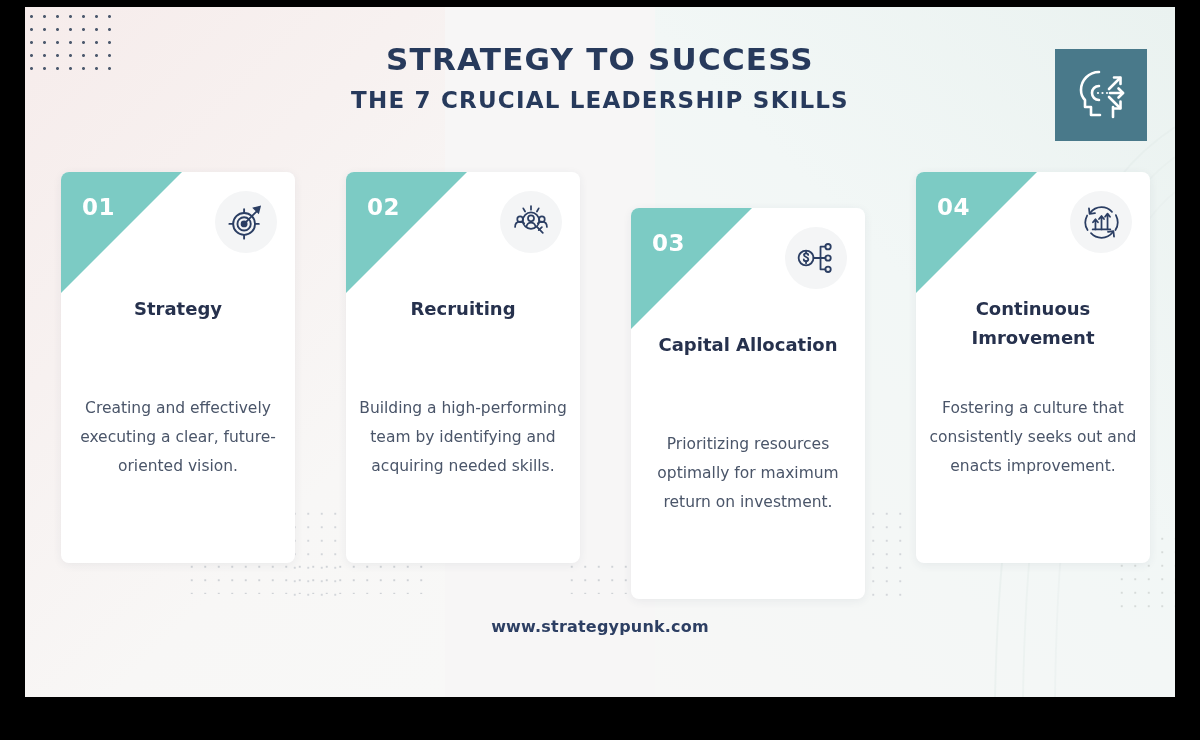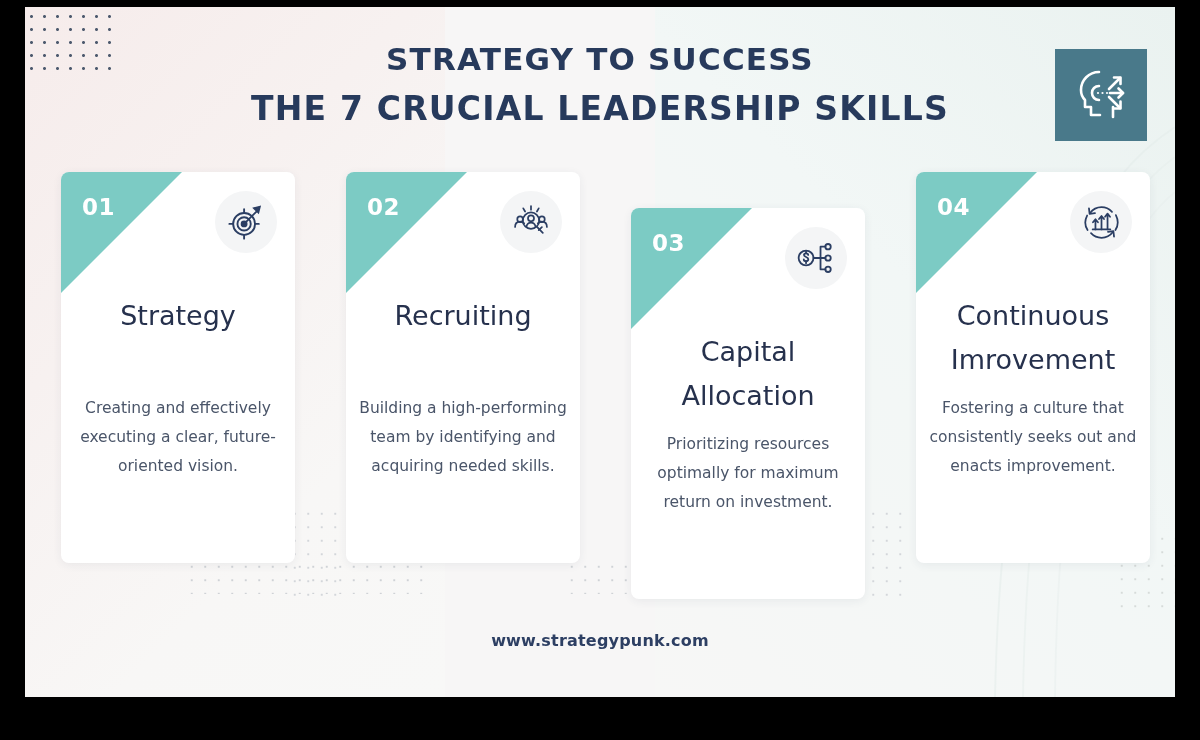--- a/index.html
+++ b/index.html
@@ -70,21 +70,21 @@
   }
   .header h1 {
     font-family: "DejaVu Sans", sans-serif;
     font-weight: 700;
     font-size: 31px;
     letter-spacing: 1.2px;
     color: #273a5c;
     line-height: 1.56;
     text-transform: uppercase;
   }
-  .header h1 .l2 { display: block; font-size: 33px; }
+  .header h1 .l2 { display: block; font-size: 23px; }
 
   .logo {
     position: absolute; right: 28px; top: 42px;
     width: 92px; height: 92px;
     background: #49798a;
     display: flex; align-items: center; justify-content: center;
   }
 
   
   .cards {
@@ -122,22 +122,22 @@
     position: absolute; right: 18px; top: 19px;
     width: 62px; height: 62px;
     border-radius: 50%;
     background: #f4f5f6;
     display: flex; align-items: center; justify-content: center;
   }
   .card-title {
     position: absolute; left: 0; top: 122px; width: 100%;
     text-align: center;
     font-family: "DejaVu Sans", sans-serif;
-    font-weight: 400;
-    font-size: 27px;
+    font-weight: 700;
+    font-size: 18px;
     line-height: 1.62;
     color: #26314d;
     padding: 0 8px;
   }
   .card-body {
     position: absolute; left: 0; top: 222px; width: 100%;
     text-align: center;
     font-family: "DejaVu Sans", sans-serif;
     font-weight: 400;
     font-size: 15.5px;
@@ -148,21 +148,20 @@
   .card.c3 .card-body, .card.c4 .card-body { top: 222px; }
 
   .footer {
     position: absolute; left: 0; top: 610px; width: 1150px;
     text-align: center;
     font-family: "DejaVu Sans", sans-serif;
     font-weight: 700;
     font-size: 16px;
     color: #2d3f63;
     letter-spacing: .2px;
-    margin-top: 14px;
   }
 </style>
 </head>
 <body>
 
 <div id="slide">
 
   <div class="bg-wash-left"></div>
   <div class="bg-wash-right"></div>
 

